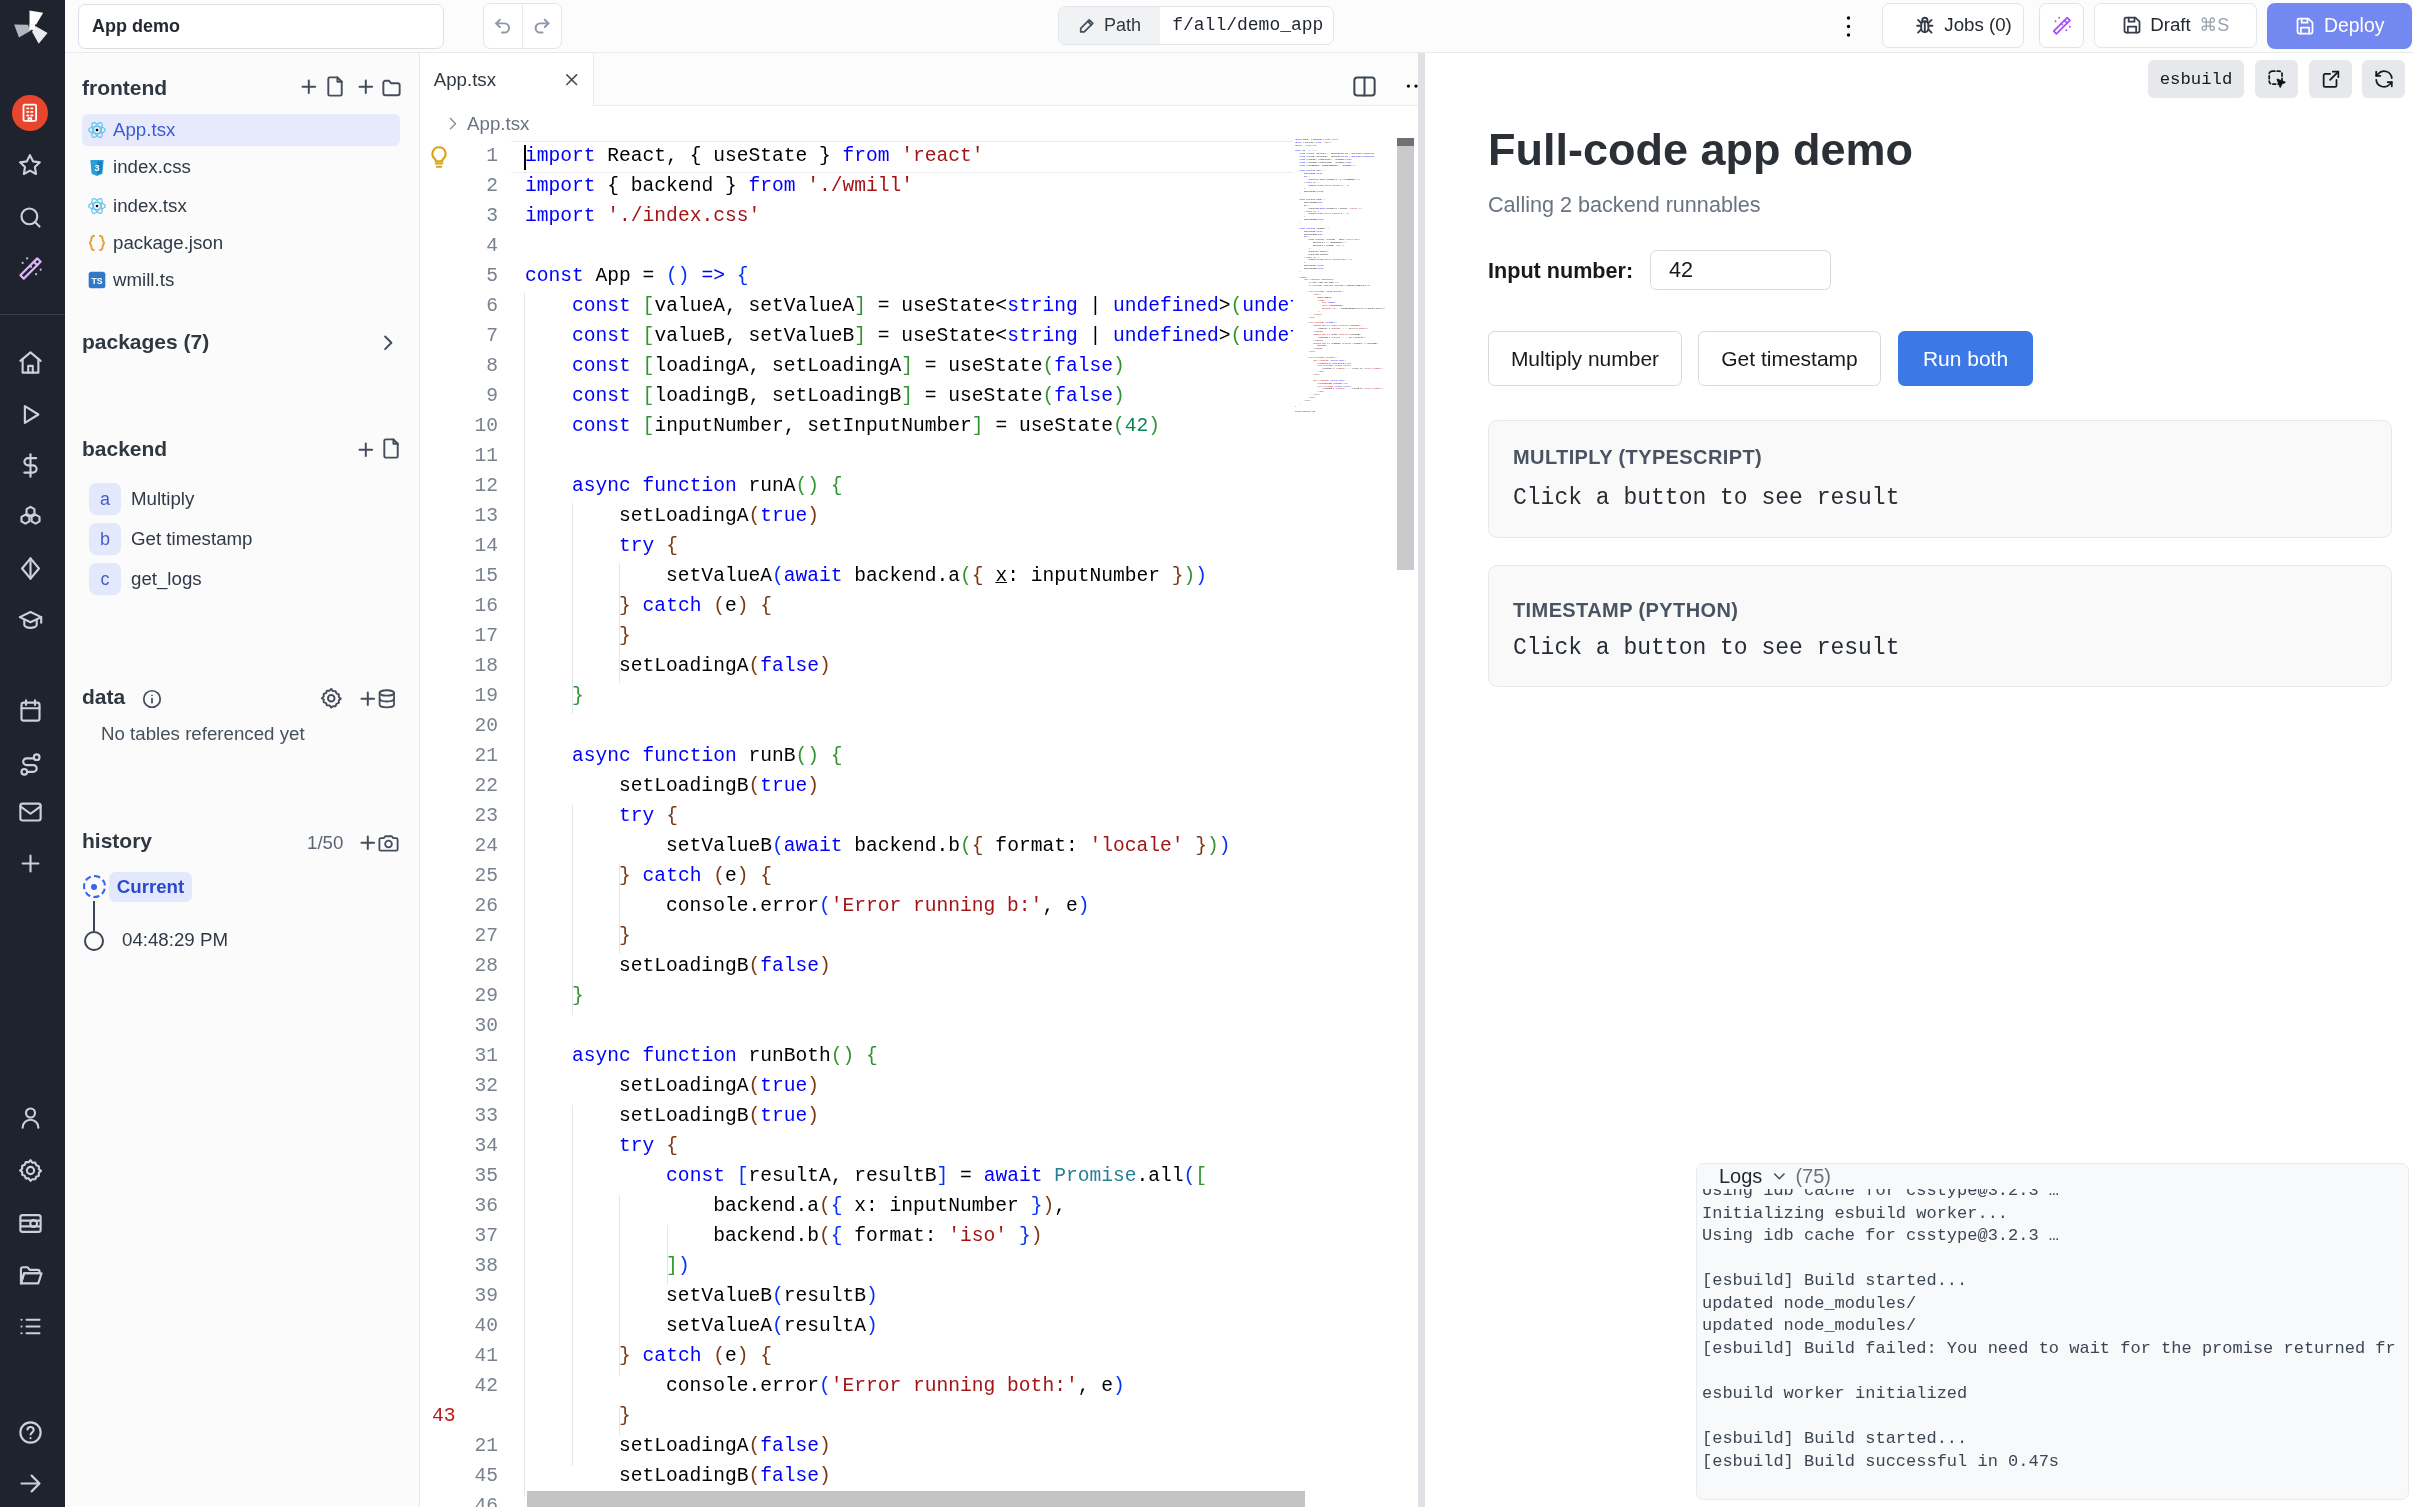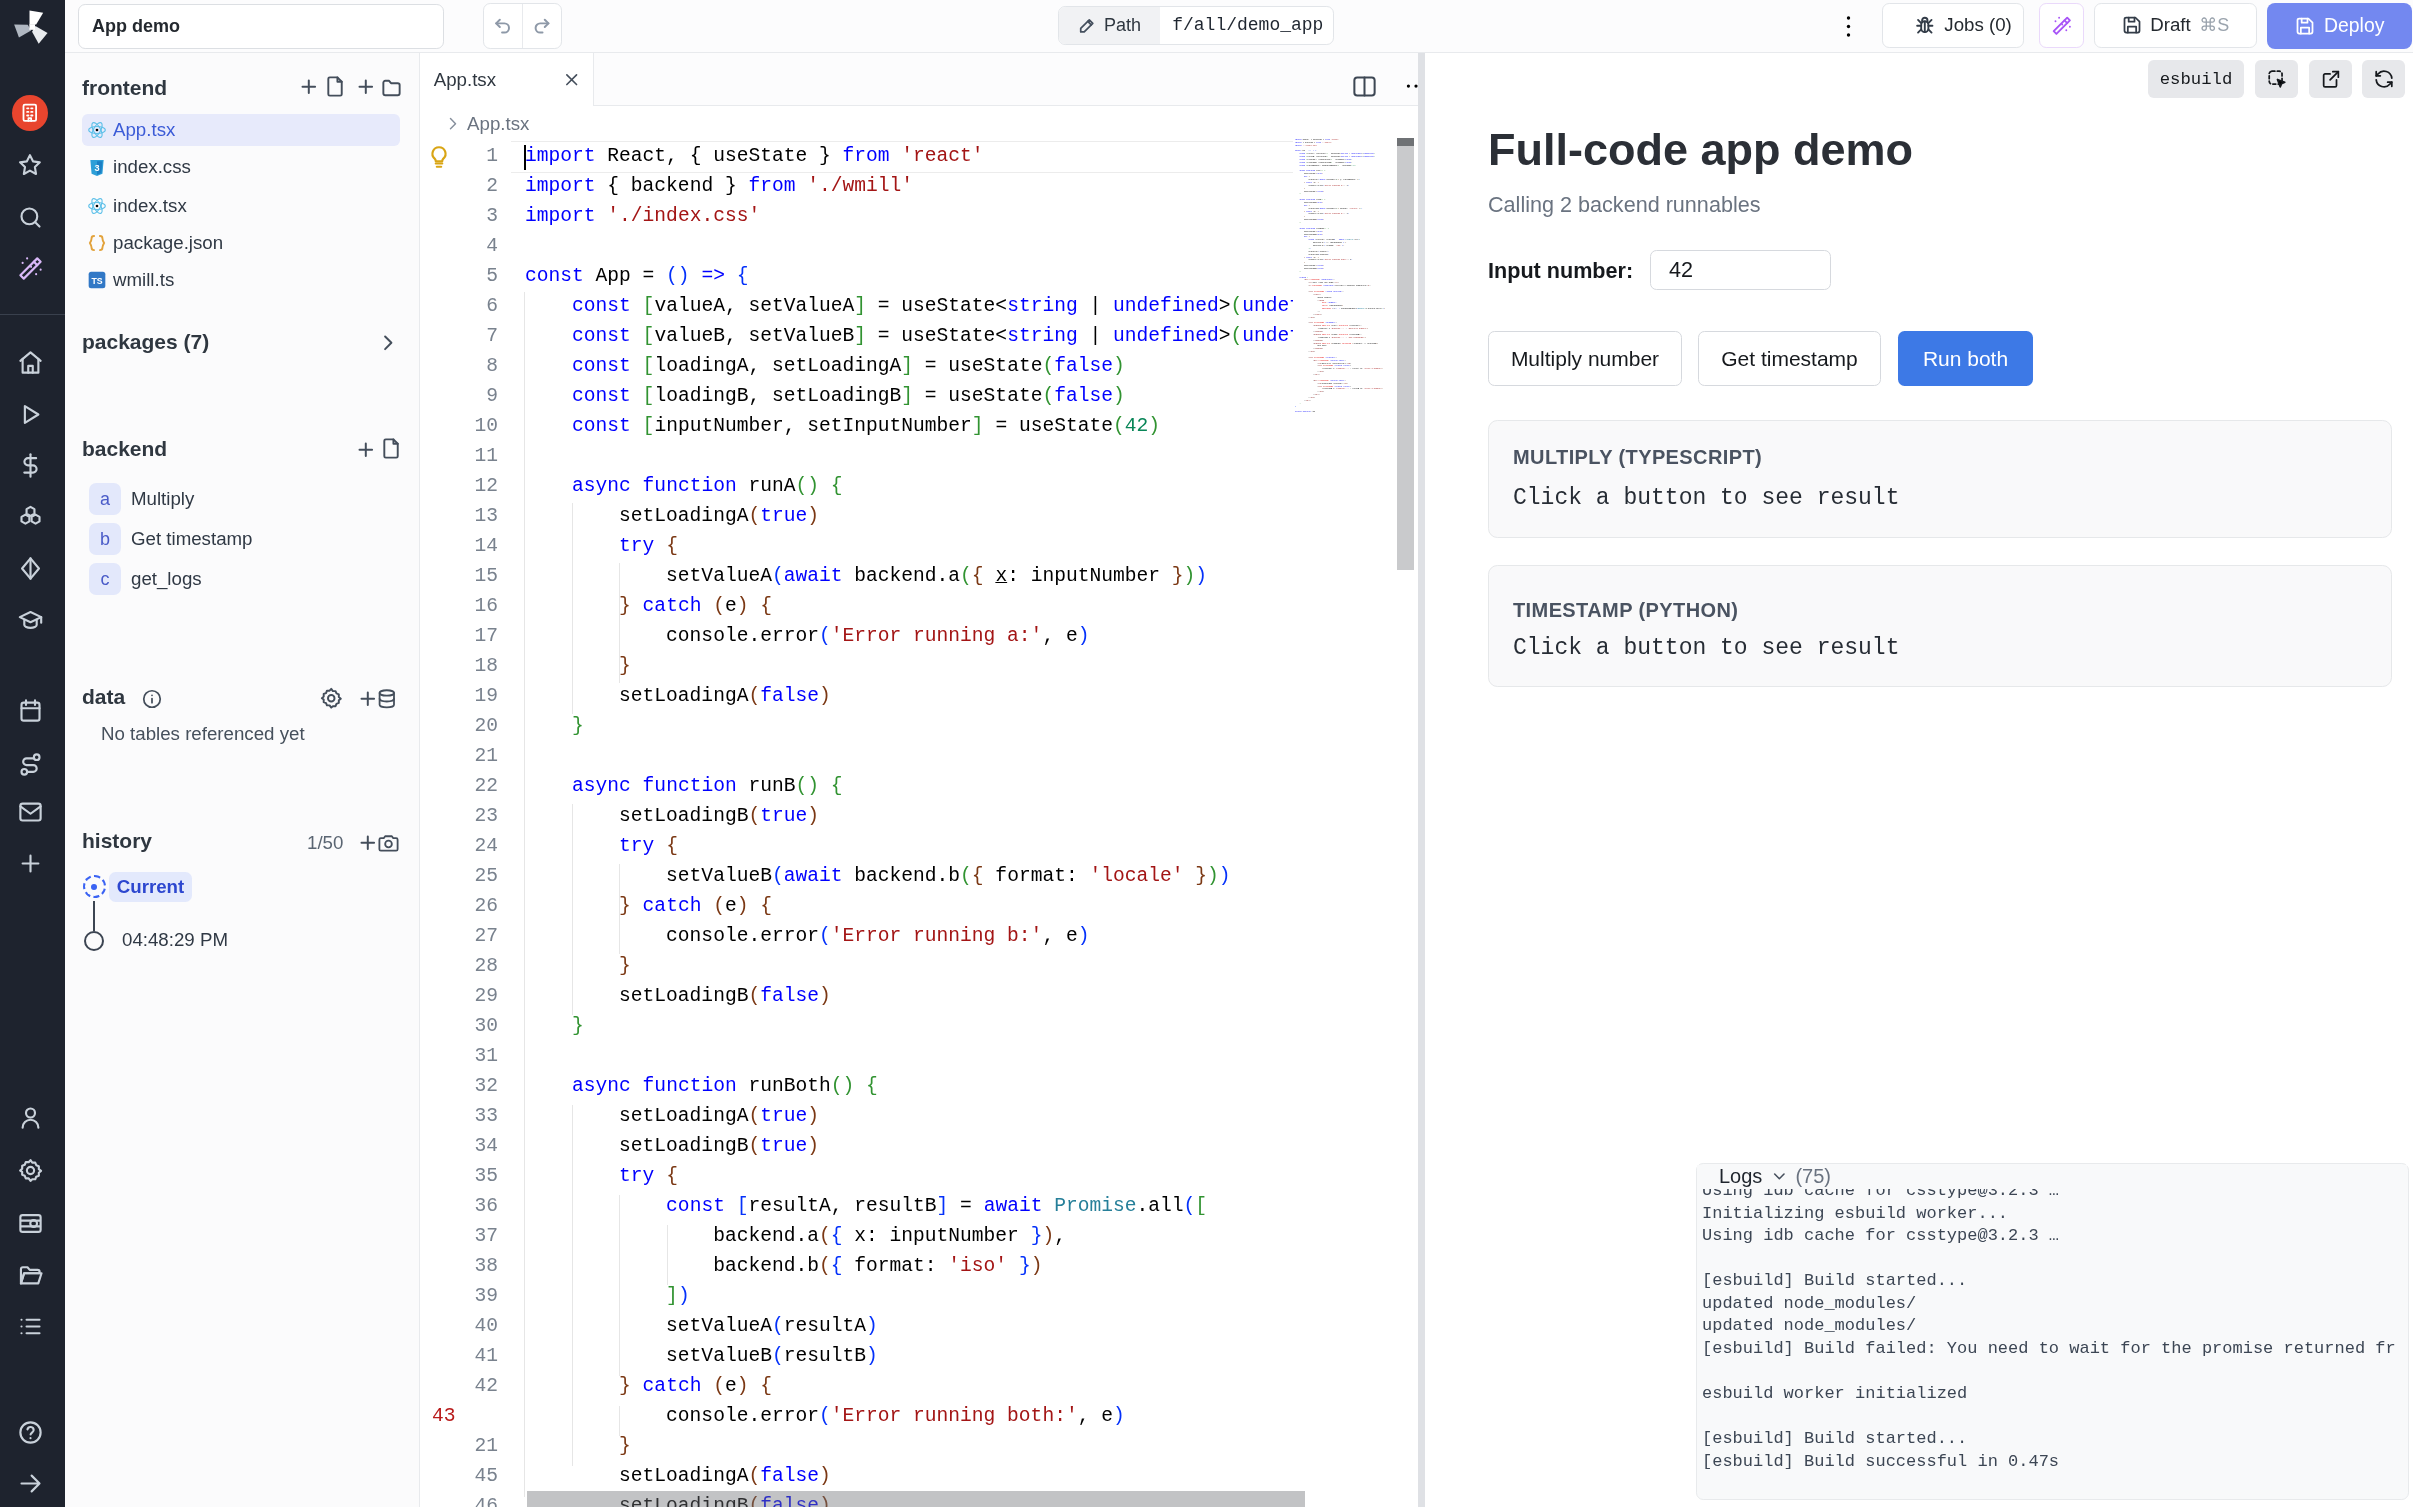--- a/index.html
+++ b/index.html
@@ -460,21 +460,20 @@
 <div class="cl">    <span style="color:#0000ff">const</span> <span style="color:#319331">[</span>valueB, setValueB<span style="color:#319331">]</span> = useState&lt;<span style="color:#0000ff">string</span> | <span style="color:#0000ff">undefined</span>&gt;<span style="color:#319331">(</span><span style="color:#0000ff">undefined</span></div>
 <div class="cl">    <span style="color:#0000ff">const</span> <span style="color:#319331">[</span>loadingA, setLoadingA<span style="color:#319331">]</span> = useState<span style="color:#319331">(</span><span style="color:#0000ff">false</span><span style="color:#319331">)</span></div>
 <div class="cl">    <span style="color:#0000ff">const</span> <span style="color:#319331">[</span>loadingB, setLoadingB<span style="color:#319331">]</span> = useState<span style="color:#319331">(</span><span style="color:#0000ff">false</span><span style="color:#319331">)</span></div>
 <div class="cl">    <span style="color:#0000ff">const</span> <span style="color:#319331">[</span>inputNumber, setInputNumber<span style="color:#319331">]</span> = useState<span style="color:#319331">(</span><span style="color:#098658">42</span><span style="color:#319331">)</span></div>
 <div class="cl"></div>
 <div class="cl">    <span style="color:#0000ff">async</span> <span style="color:#0000ff">function</span> runA<span style="color:#319331">()</span> <span style="color:#319331">{</span></div>
 <div class="cl">        setLoadingA<span style="color:#7b3814">(</span><span style="color:#0000ff">true</span><span style="color:#7b3814">)</span></div>
 <div class="cl">        <span style="color:#0000ff">try</span> <span style="color:#7b3814">{</span></div>
 <div class="cl">            setValueA<span style="color:#0431fa">(</span><span style="color:#0000ff">await</span> backend.a<span style="color:#319331">(</span><span style="color:#7b3814">{</span> <span style="text-decoration:underline;text-decoration-thickness:1.4px">x</span>: inputNumber <span style="color:#7b3814">}</span><span style="color:#319331">)</span><span style="color:#0431fa">)</span></div>
 <div class="cl">        <span style="color:#7b3814">}</span> <span style="color:#0000ff">catch</span> <span style="color:#7b3814">(</span>e<span style="color:#7b3814">)</span> <span style="color:#7b3814">{</span></div>
-<div class="cl">            console.error<span style="color:#0431fa">(</span><span style="color:#a31515">'Error running a:'</span>, e<span style="color:#0431fa">)</span></div>
 <div class="cl">        <span style="color:#7b3814">}</span></div>
 <div class="cl">        setLoadingA<span style="color:#7b3814">(</span><span style="color:#0000ff">false</span><span style="color:#7b3814">)</span></div>
 <div class="cl">    <span style="color:#319331">}</span></div>
 <div class="cl"></div>
 <div class="cl">    <span style="color:#0000ff">async</span> <span style="color:#0000ff">function</span> runB<span style="color:#319331">()</span> <span style="color:#319331">{</span></div>
 <div class="cl">        setLoadingB<span style="color:#7b3814">(</span><span style="color:#0000ff">true</span><span style="color:#7b3814">)</span></div>
 <div class="cl">        <span style="color:#0000ff">try</span> <span style="color:#7b3814">{</span></div>
 <div class="cl">            setValueB<span style="color:#0431fa">(</span><span style="color:#0000ff">await</span> backend.b<span style="color:#319331">(</span><span style="color:#7b3814">{</span> format: <span style="color:#a31515">'locale'</span> <span style="color:#7b3814">}</span><span style="color:#319331">)</span><span style="color:#0431fa">)</span></div>
 <div class="cl">        <span style="color:#7b3814">}</span> <span style="color:#0000ff">catch</span> <span style="color:#7b3814">(</span>e<span style="color:#7b3814">)</span> <span style="color:#7b3814">{</span></div>
 <div class="cl">            console.error<span style="color:#0431fa">(</span><span style="color:#a31515">'Error running b:'</span>, e<span style="color:#0431fa">)</span></div>
@@ -483,22 +482,22 @@
 <div class="cl">    <span style="color:#319331">}</span></div>
 <div class="cl"></div>
 <div class="cl">    <span style="color:#0000ff">async</span> <span style="color:#0000ff">function</span> runBoth<span style="color:#319331">()</span> <span style="color:#319331">{</span></div>
 <div class="cl">        setLoadingA<span style="color:#7b3814">(</span><span style="color:#0000ff">true</span><span style="color:#7b3814">)</span></div>
 <div class="cl">        setLoadingB<span style="color:#7b3814">(</span><span style="color:#0000ff">true</span><span style="color:#7b3814">)</span></div>
 <div class="cl">        <span style="color:#0000ff">try</span> <span style="color:#7b3814">{</span></div>
 <div class="cl">            <span style="color:#0000ff">const</span> <span style="color:#0431fa">[</span>resultA, resultB<span style="color:#0431fa">]</span> = <span style="color:#0000ff">await</span> <span style="color:#267f99">Promise</span>.all<span style="color:#0431fa">(</span><span style="color:#319331">[</span></div>
 <div class="cl">                backend.a<span style="color:#7b3814">(</span><span style="color:#0431fa">{</span> x: inputNumber <span style="color:#0431fa">}</span><span style="color:#7b3814">)</span>,</div>
 <div class="cl">                backend.b<span style="color:#7b3814">(</span><span style="color:#0431fa">{</span> format: <span style="color:#a31515">'iso'</span> <span style="color:#0431fa">}</span><span style="color:#7b3814">)</span></div>
 <div class="cl">            <span style="color:#319331">]</span><span style="color:#0431fa">)</span></div>
+<div class="cl">            setValueB<span style="color:#0431fa">(</span>resultB<span style="color:#0431fa">)</span></div>
 <div class="cl">            setValueA<span style="color:#0431fa">(</span>resultA<span style="color:#0431fa">)</span></div>
-<div class="cl">            setValueB<span style="color:#0431fa">(</span>resultB<span style="color:#0431fa">)</span></div>
 <div class="cl">        <span style="color:#7b3814">}</span> <span style="color:#0000ff">catch</span> <span style="color:#7b3814">(</span>e<span style="color:#7b3814">)</span> <span style="color:#7b3814">{</span></div>
 <div class="cl">            console.error<span style="color:#0431fa">(</span><span style="color:#a31515">'Error running both:'</span>, e<span style="color:#0431fa">)</span></div>
 <div class="cl">        <span style="color:#7b3814">}</span></div>
 <div class="cl">        setLoadingA<span style="color:#7b3814">(</span><span style="color:#0000ff">false</span><span style="color:#7b3814">)</span></div>
 <div class="cl">        setLoadingB<span style="color:#7b3814">(</span><span style="color:#0000ff">false</span><span style="color:#7b3814">)</span></div>
   </div>
 <div class="abs" style="left:1293px;top:108px;width:104px;height:1400px;background:#ffffff;overflow:hidden;">
     <div class="mono" style="position:absolute;left:2.2px;top:30px;font-size:19.6px;transform:scale(0.0956);transform-origin:0 0;width:7194px;">
       <div class="ml"><span style="color:#0000ff">import</span> React, { useState } <span style="color:#0000ff">from</span> <span style="color:#a31515">'react'</span></div>
 <div class="ml"><span style="color:#0000ff">import</span> { backend } <span style="color:#0000ff">from</span> <span style="color:#a31515">'./wmill'</span></div>

